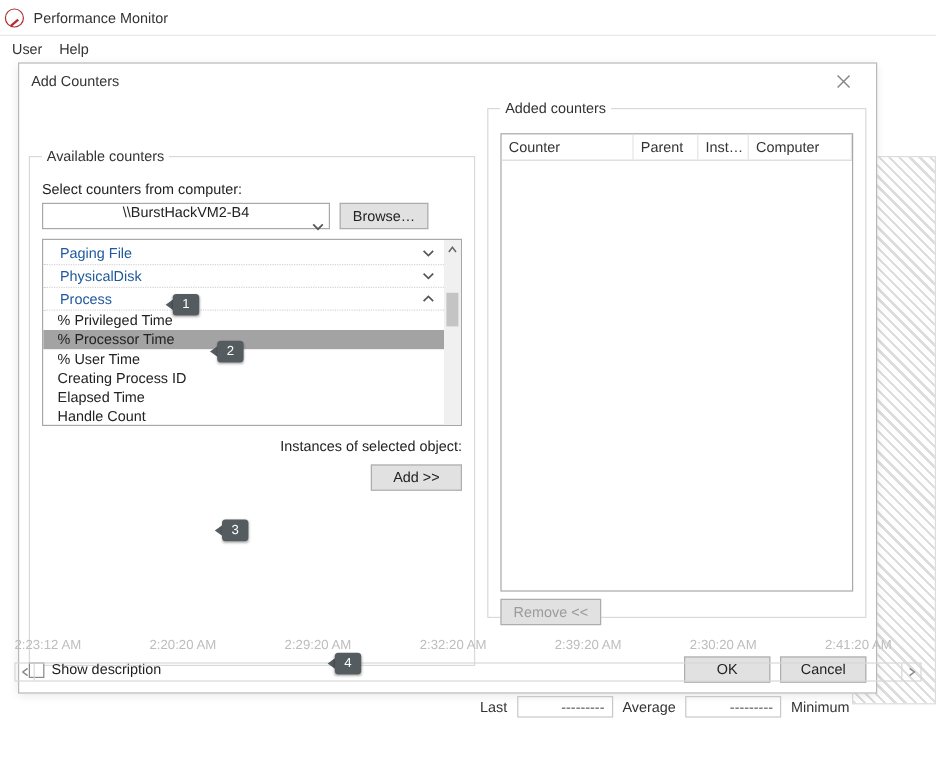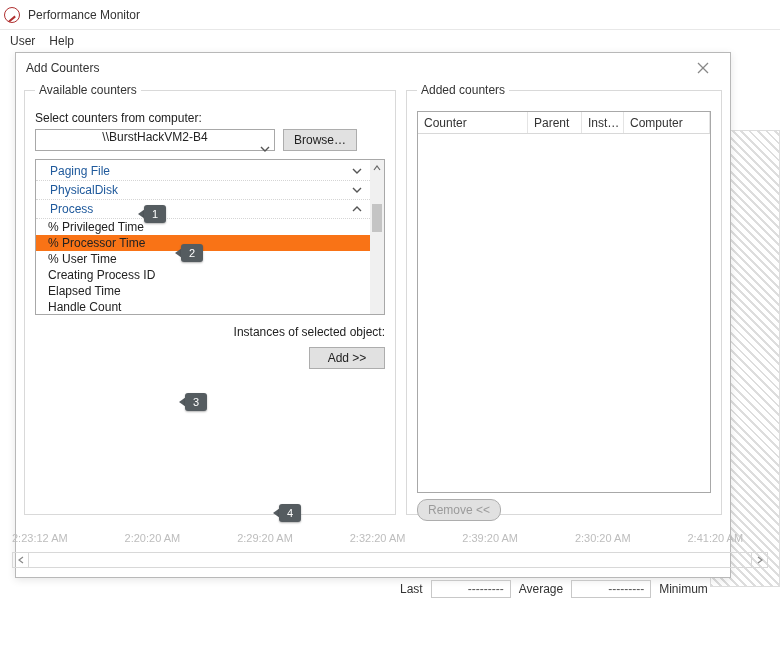--- a/index.html
+++ b/index.html
@@ -25,21 +25,21 @@
   .dialog { position:absolute; left:15px; top:0; width:716px; height:526px;
     background:#fff; border:1px solid #b8b8b8; box-shadow:0 2px 8px rgba(0,0,0,.1);}
   .dlg-title { height:30px; display:flex; align-items:center; padding:0 10px; }
   .dlg-title span { color:#333; }
   .dlg-close { margin-left:auto; width:34px; height:24px; display:flex; align-items:center; justify-content:center; }
   .dlg-close svg line { stroke:#888; stroke-width:1.2; }
 
   .dlg-body { display:flex; padding:0 8px 8px; gap:10px; height:calc(100% - 30px); }
 
   .panel { border:none; position:relative; padding:10px 10px; }
-  .panel.left { width:372px; }
+  .panel.left { width:372px;margin-top:40px; }
   .panel.right { flex:1; }
 
   fieldset.fset { border:1px solid #d9d9d9; margin:0; padding:14px 10px 10px; }
   fieldset.fset > legend { padding:0 4px; color:#333; font-size:12px; }
 
   .lbl { display:block; margin:0 0 4px; }
   .row { display:flex; align-items:center; gap:8px; }
 
   .combo { height:22px; border:1px solid #a8a8a8; display:flex; align-items:center;
     padding:0 4px; width:240px; background:#fff; position:relative;flex-direction:column; }
@@ -55,21 +55,21 @@
     display:flex; flex-direction:column; align-items:center; justify-content:flex-start;}
   .lb-scroll .thumb { width:10px; height:28px; background:#c4c4c4; margin-top:28px;}
   .lb-scroll .arrow { width:100%; height:16px; display:flex; align-items:center; justify-content:center;}
   .lb-scroll .arrow svg polyline { stroke:#666; stroke-width:1.2; fill:none; }
 
   .cat { color:#205a9c; font-weight:400; padding:2px 8px 2px 14px; display:flex; align-items:center; border-bottom:1px dotted #d5d5d5;}
   .cat .chev { margin-left:auto; }
   .cat.expanded { }
   .cat.expanded .chev svg { transform:rotate(180deg); transform-origin:center;}
   .counter-item { padding:1px 8px 1px 12px; color:#222; white-space:nowrap; overflow:hidden; text-overflow:ellipsis; }
-  .counter-item.sel { background:#f97316;}
+  .counter-item.sel { background:#a3a3a3;}
 
   .listbox2 { height:100px; border:1px solid #a8a8a8; margin-top:2px; position:relative; overflow:hidden; }
   .inst-inner { position:absolute; top:0; left:0; right:14px; bottom:0; overflow:hidden; }
   .inst { padding:0 4px; line-height:14px; font-size:11.5px; white-space:nowrap; }
   .inst.sel { background:#0a64c8; color:#fff; }
   .listbox2 .lb-scroll .thumb { margin-top:4px; height:36px;}
 
   .searchbox { height:22px; border:1px solid #a8a8a8; flex:1; position:relative; }
   .searchbox .chev{ position:absolute; right:2px; top:3px;}
 
@@ -77,21 +77,21 @@
 
   
   .grid { border:1px solid #a8a8a8; height:382px; display:flex; flex-direction:column; }
   .grid-head { display:flex; border-bottom:1px solid #d8d8d8; height:22px; align-items:center; }
   .gh { padding:0 6px; border-right:1px solid #e4e4e4; height:100%; display:flex; align-items:center;
     overflow:hidden; text-overflow:ellipsis; white-space:nowrap; color:#333;}
   .gh.c1{width:110px;} .gh.c2{width:54px;} .gh.c3{width:42px;} .gh.c4{flex:1;}
   .grid-body { flex:1; }
 
   .remove-row { margin-top:6px;}
-  .remove-row .winbtn { color:#9b9b9b;border-radius:10px; }
+  .remove-row .winbtn { color:#9b9b9b; }
 
   .bottomrow { position:absolute; left:8px; right:8px; bottom:8px; display:flex; align-items:center; }
   .chk { width:13px; height:13px; border:1px solid #888; margin-right:6px; display:inline-block; background:#fff;}
   .bottomrow .btns { margin-left:auto; display:flex; gap:8px;}
   .bottomrow .btns .winbtn { min-width:72px;}
 
   
   .step { position:absolute; background:#555c60; color:#fff; font-size:11px;
     width:22px; height:18px; border-radius:3px; display:flex; align-items:center; justify-content:center;
     box-shadow:0 1px 2px rgba(0,0,0,.3); z-index:5; }
@@ -238,20 +238,28 @@
             </div>
             <div class="grid-body"></div>
           </div>
           <div class="remove-row">
             <div class="winbtn">Remove &lt;&lt;</div>
           </div>
         </fieldset>
       </div>
     </div>
 
+    <div class="bottomrow">
+      <span class="chk"></span>
+      <span>Show description</span>
+      <div class="btns">
+        <div class="winbtn">OK</div>
+        <div class="winbtn">Cancel</div>
+      </div>
+    </div>
   </div>
 
   <div class="bg-times">
     <span>2:23:12 AM</span>
     <span>2:20:20 AM</span>
     <span>2:29:20 AM</span>
     <span>2:32:20 AM</span>
     <span>2:39:20 AM</span>
     <span>2:30:20 AM</span>
     <span>2:41:20 AM</span>

